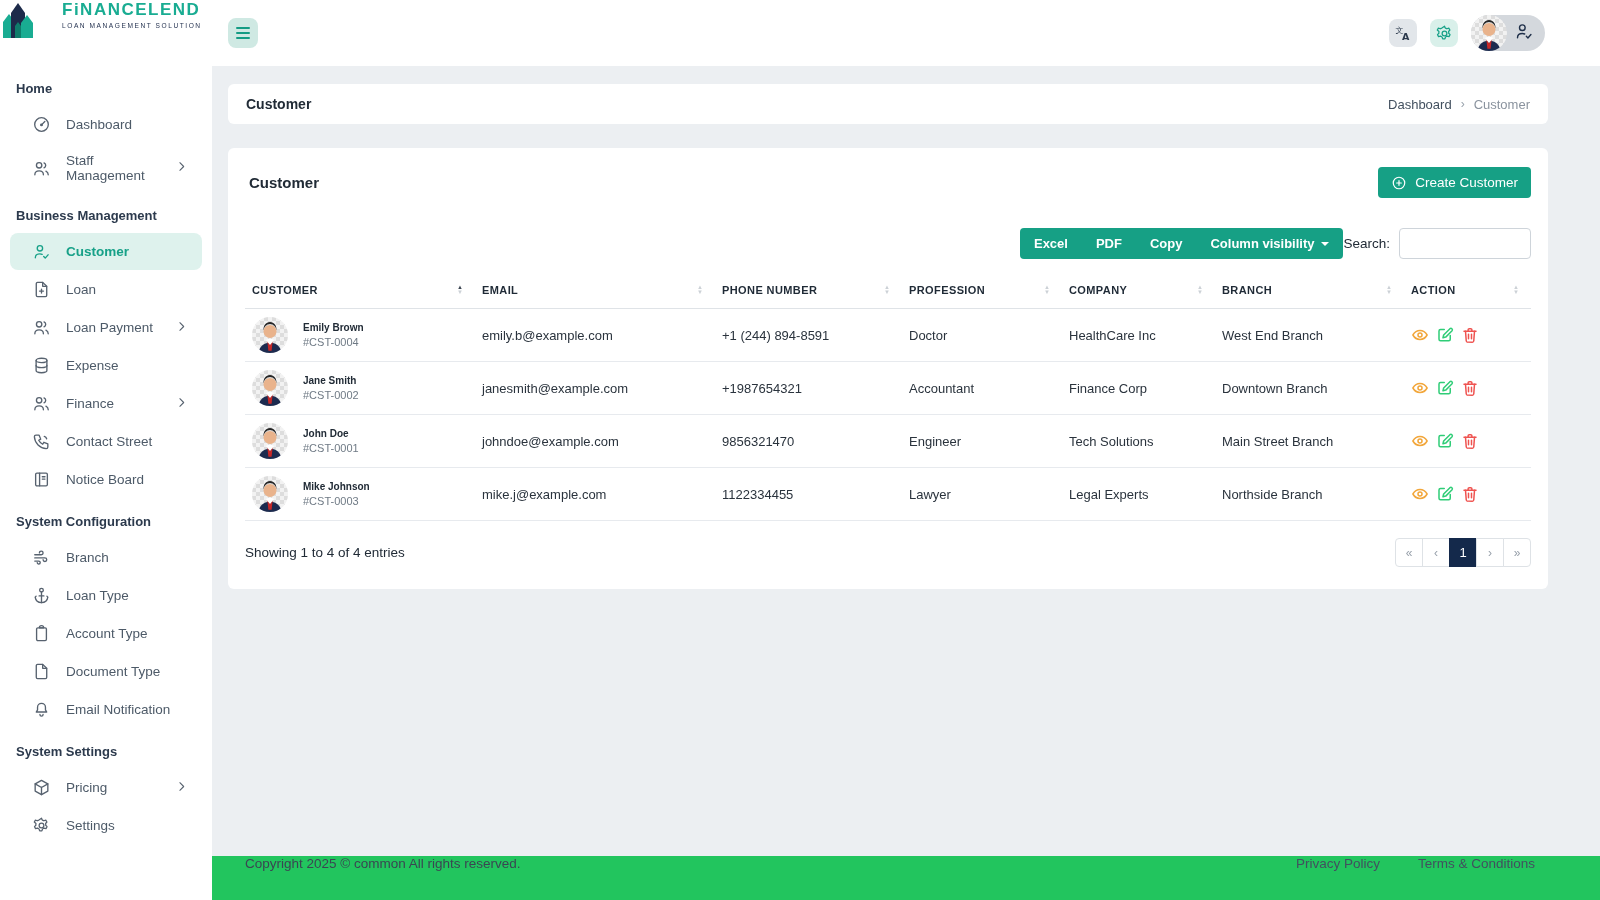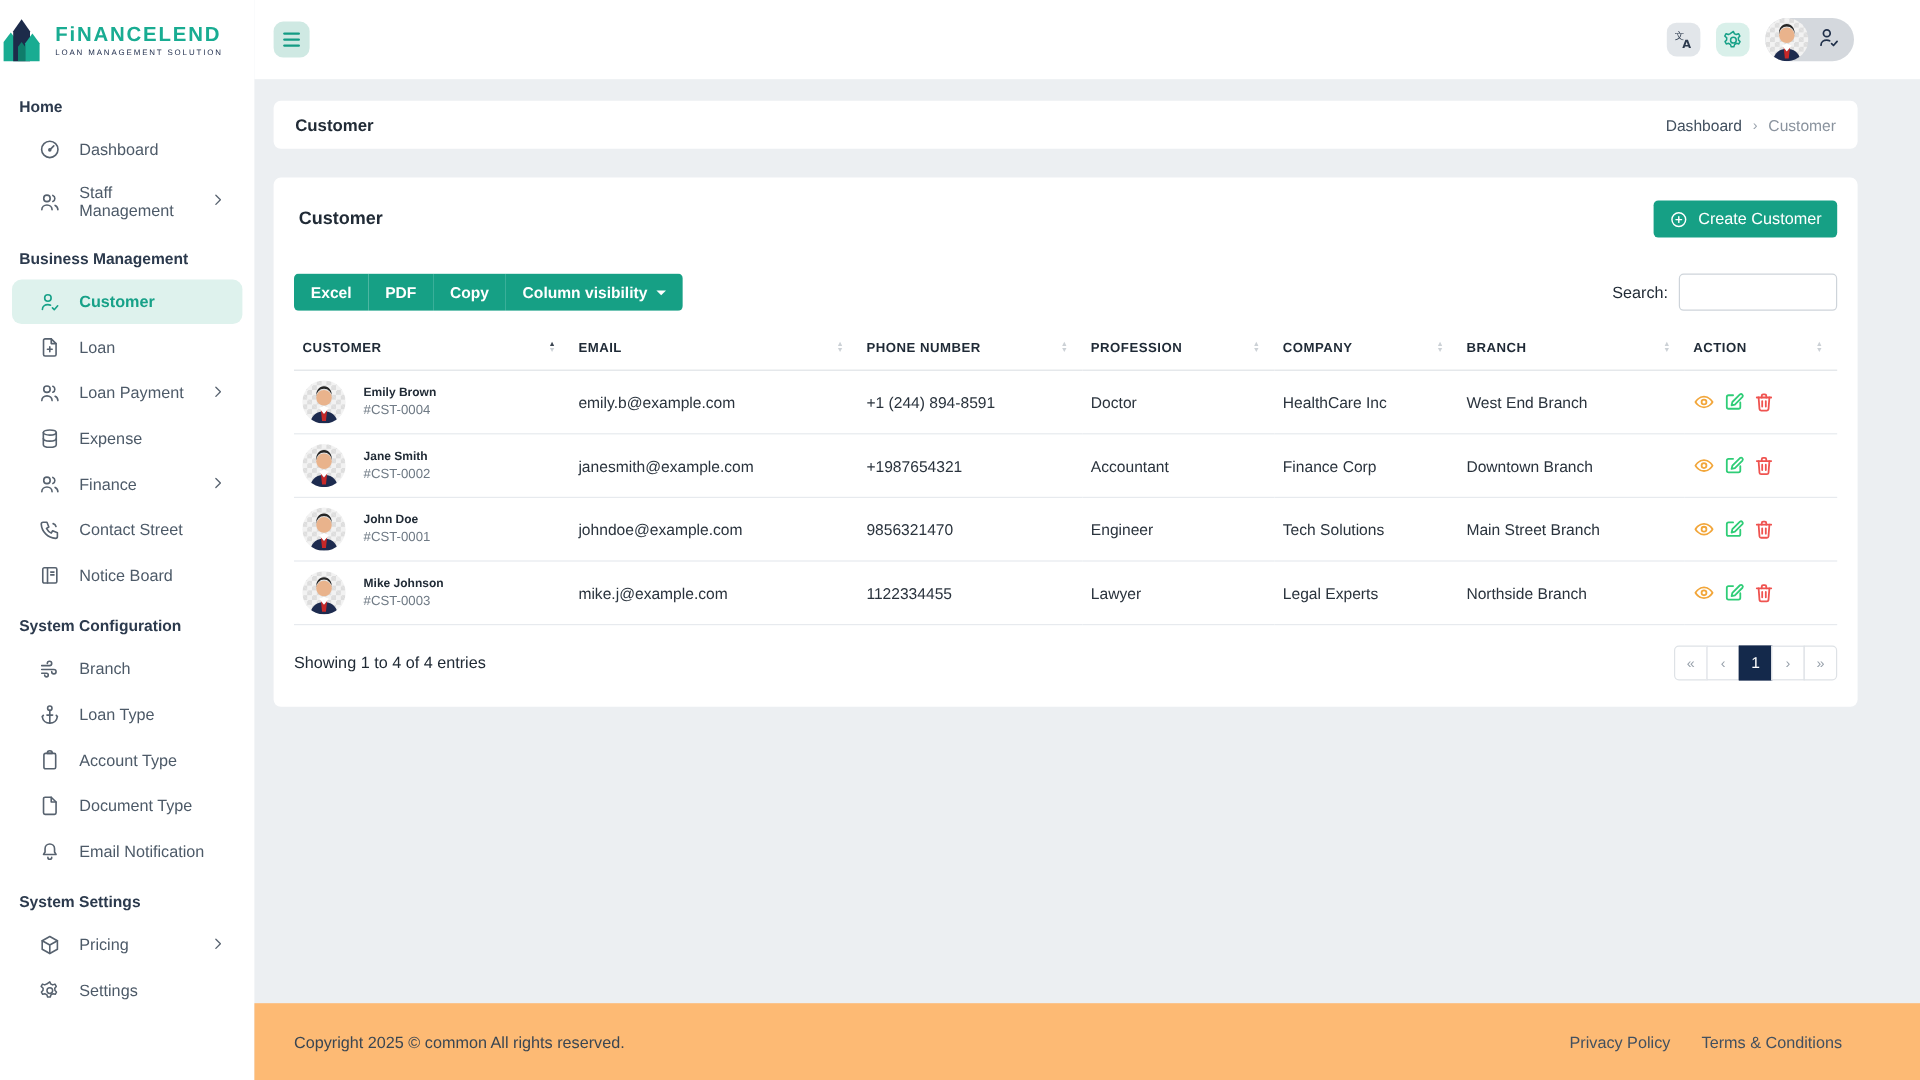--- a/index.html
+++ b/index.html
@@ -2,21 +2,21 @@
 <html><head>
 <meta charset="utf-8">
 <style>
   * { box-sizing: border-box; margin: 0; padding: 0; }
   html, body { width: 1600px; height: 900px; }
   body { font-family: "Liberation Sans", sans-serif; background: #fff; overflow: hidden; }
   .app { display: flex; width: 1600px; height: 900px; }
 
   
   .sidebar { width: 212px; flex-shrink: 0; background: #fff; overflow: hidden; }
-  .logo-area { height: 66px; display: flex; align-items: center; gap: 8px; padding-left: 0; cursor: pointer; }
+  .logo-area { height: 66px; display: flex; gap: 24px; padding-left: 0; cursor: pointer; }
   .logo-text { display: flex; flex-direction: column; }
   .logo-name { font-size: 17px; font-weight: bold; color: #19ac92; letter-spacing: 1.5px; }
   .logo-tagline { font-size: 6.6px; color: #1d2b4a; letter-spacing: 1.55px; margin-top: 2px; }
   .section-title { font-size: 13px; font-weight: bold; color: #2c3a4d; padding: 15px 16px 9px; }
   .nav-item { display: flex; align-items: center; gap: 15px; padding: 9px 14px 9px 22px; margin: 1px 10px; border-radius: 8px; color: #4d5a68; font-size: 13.5px; cursor: pointer; }
   .nav-item svg { width: 19px; height: 19px; color: #57626f; flex-shrink: 0; }
   .nav-item.active { background: #def2ed; color: #17a188; font-weight: bold; }
   .nav-item.active svg { color: #17a188; }
   .nav-chevron { margin-left: auto; }
   .nav-chevron svg { width: 13px !important; height: 13px !important; }
@@ -49,21 +49,21 @@
   .bc-link { color: #42505f; cursor: pointer; }
   .bc-sep { color: #9aa3ad; font-size: 12px; }
   .bc-current { color: #8a939e; }
 
   .main-card { background: #fff; border-radius: 6px; padding: 17px 17px 22px; }
   .card-head { display: flex; align-items: center; justify-content: space-between; margin-bottom: 30px; padding-top: 2px; }
   .card-title { font-size: 15px; font-weight: bold; color: #212b36; padding-left: 4px; }
   .create-btn { display: flex; align-items: center; gap: 8px; background: #16a085; color: #fff; border: none; border-radius: 4px; height: 31px; padding: 0 13px; font-size: 13.5px; font-family: inherit; cursor: pointer; }
   .create-btn svg { width: 16px; height: 16px; }
 
-  .toolbar { display: flex; align-items: center; justify-content: space-between; margin-bottom: 13px; }
+  .toolbar { display: flex; align-items: center; justify-content: flex-end; margin-bottom: 13px; }
   .btn-group { display: flex; border-radius: 4px; overflow: hidden; }
   .btn-group button { background: #16a085; color: #fff; border: none; font-family: inherit; font-size: 13px; font-weight: bold; padding: 8px 14px; cursor: pointer; display: flex; align-items: center; gap: 7px; }
   .caret { width: 0; height: 0; border-left: 4px solid transparent; border-right: 4px solid transparent; border-top: 4px solid #fff; }
   .search { display: flex; align-items: center; gap: 9px; font-size: 13.5px; color: #212b36; }
   .search input { width: 132px; height: 31px; border: 1px solid #ced4da; border-radius: 4px; padding: 0 9px; font-size: 13px; font-family: inherit; outline: none; }
 
   table { width: 100%; border-collapse: collapse; table-layout: fixed; }
   thead th { text-align: left; padding: 12px 8px 12px 7px; border-bottom: 1px solid #dfe3e7; cursor: pointer; }
   .th-flex { display: flex; align-items: center; justify-content: space-between; }
   .th-label { font-size: 11px; font-weight: bold; color: #1f2a36; letter-spacing: .4px; }
@@ -83,22 +83,22 @@
 
   .table-foot { display: flex; align-items: center; justify-content: space-between; margin-top: 17px; }
   .tf-info { font-size: 13.5px; color: #212b36; }
   .pagination { display: flex; }
   .page-btn { min-width: 28px; height: 29px; background: #fff; border: 1px solid #dee2e6; color: #98a1ab; font-size: 12px; font-family: inherit; display: flex; align-items: center; justify-content: center; margin-left: -1px; cursor: pointer; padding: 0 6px; }
   .page-btn:first-child { border-radius: 4px 0 0 4px; margin-left: 0; }
   .page-btn:last-child { border-radius: 0 4px 4px 0; }
   .page-btn.active { background: #14294b; border-color: #14294b; color: #fff; font-size: 13px; }
 
   
-  .footer { height: 64px; background: #fdba74; flex-shrink: 0; display: flex; align-items: center; justify-content: space-between; padding: 0 65px 0 33px; font-size: 13.5px; color: #3a4652; }
-  .footer-links { display: flex; gap: 26px; }
+  .footer { height: 44px; background: #22c55e; flex-shrink: 0; display: flex; align-items: flex-start; justify-content: space-between; padding: 0 65px 0 33px; font-size: 13.5px; color: #3a4652; }
+  .footer-links { display: flex; gap: 38px; }
   .footer-links span { color: #42505f; cursor: pointer; }
 </style>
 </head>
 <body>
 
 <svg width="0" height="0" style="position:absolute">
   <defs>
     <g id="i-users" fill="none" stroke="currentColor" stroke-width="1.7" stroke-linecap="round" stroke-linejoin="round">
       <circle cx="9" cy="8" r="3.4"></circle>
         <path d="M3.6 20c0-3 2.4-5 5.4-5s5.4 2 5.4 5"></path>

